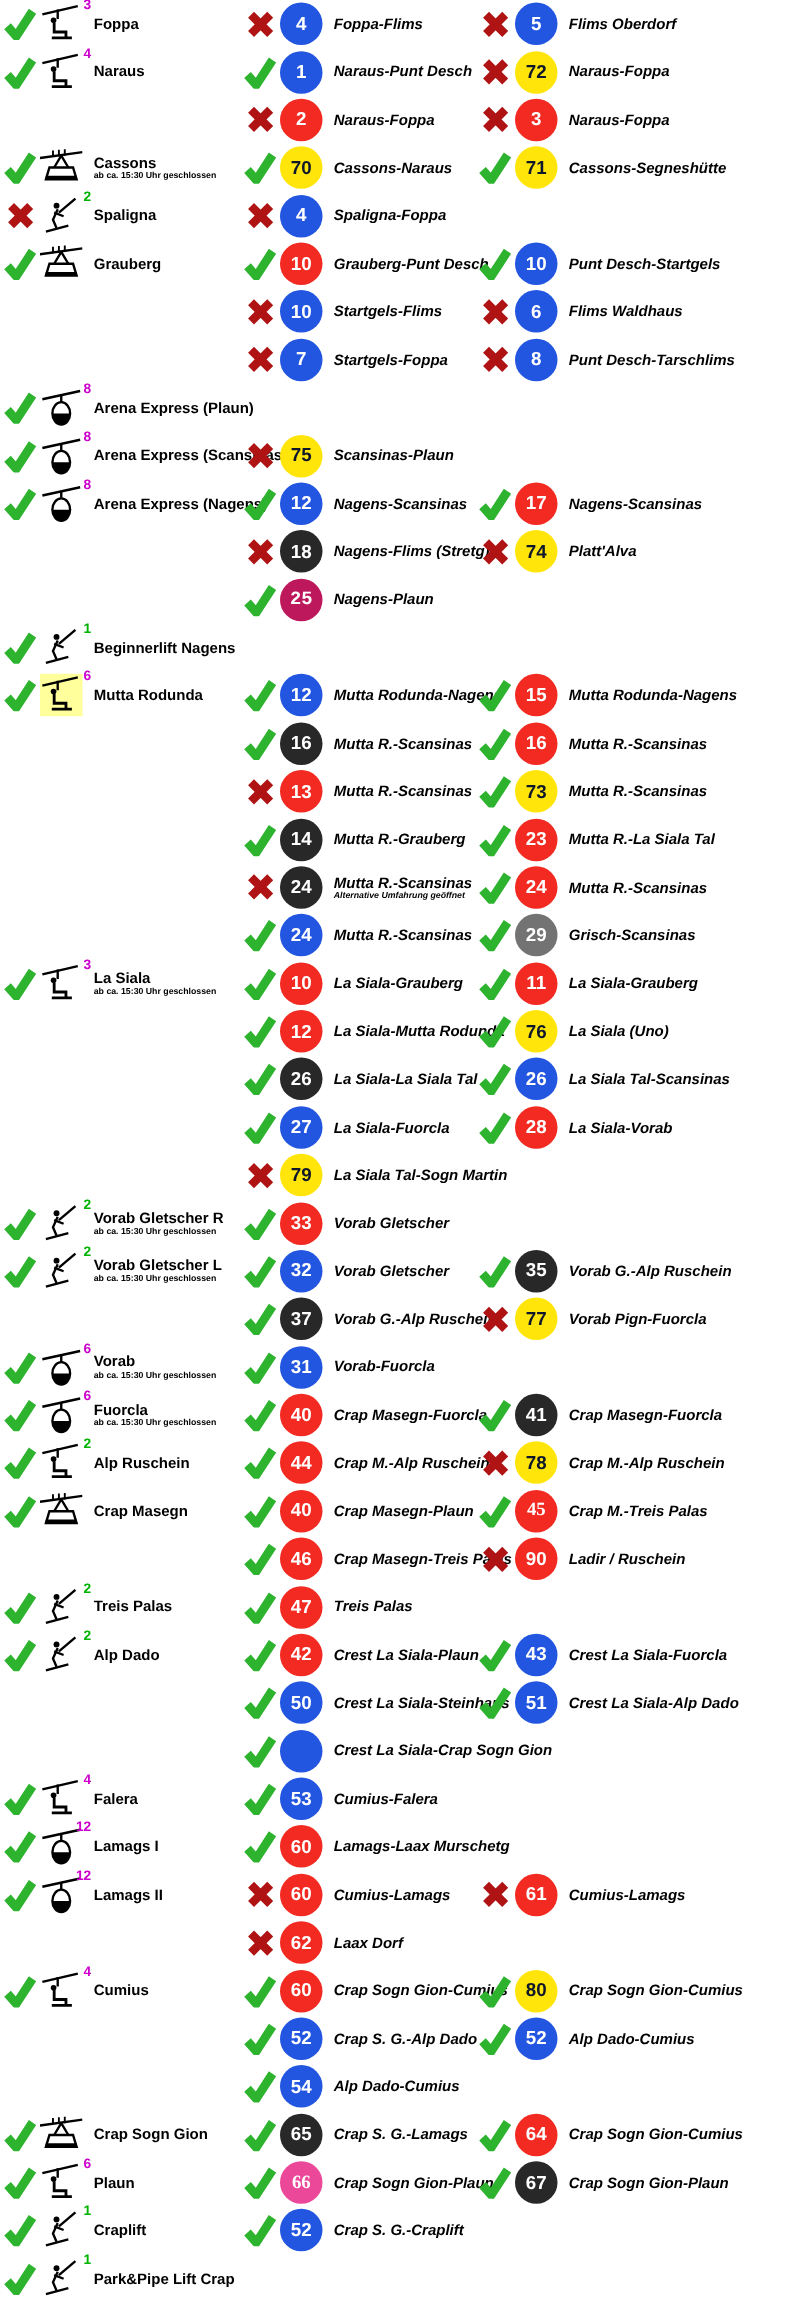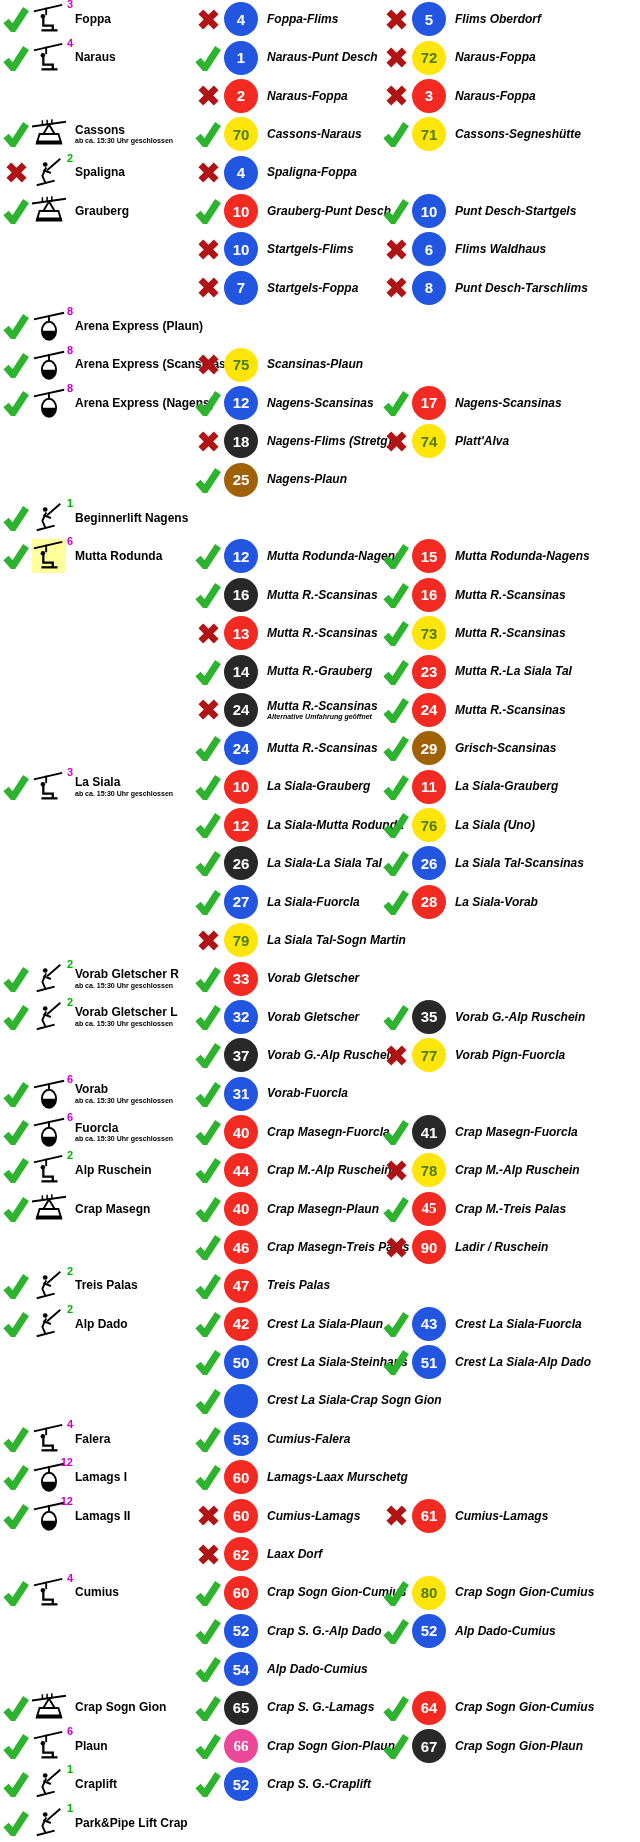--- a/index.html
+++ b/index.html
@@ -15,21 +15,21 @@
   .lift-icon-wrap svg { width:34px; height:34px; display:block; }
   .capacity { position:absolute; top:-3px; right:-7px; font-size:11px; font-weight:bold; line-height:1; }
   .capacity.magenta { color:#cc00cc; }
   .capacity.green { color:#00b300; }
   .namewrap { margin-left:9px; line-height:1.05; }
   .lift-name { font-size:12px; font-weight:bold; color:#000; white-space:nowrap; }
   .lift-note { font-size:7px; font-weight:bold; color:#000; margin-top:1px; white-space:nowrap; }
   .badge { flex:0 0 34px; width:34px; height:34px; border-radius:50%;
            display:flex; align-items:center; justify-content:center;
            font-size:15px; font-weight:bold; color:#fff; }
-  .badge.yellow { color:#4d7c0f; }
+  .badge.yellow { color:#0f172a; }
   .slope-name { font-size:12px; font-weight:bold; font-style:italic; color:#000; white-space:nowrap; }
   .slope-note { font-size:7px; font-weight:bold; font-style:italic; color:#000; margin-top:0; white-space:nowrap; }
 </style>
 </head>
 <body>
 
 <div class="board">
     <div class="row">
       <div class="col-lift">
         <div class="status">
@@ -443,21 +443,21 @@
       </div>
     </div>
     <div class="row">
       <div class="col-lift"></div>
       <div class="col-mid">
         <div class="status">
           <svg width="26" height="26" viewBox="0 0 26 26">
     <path d="M3,15 L10,23 L23,3" stroke="#2eb32e" stroke-width="7" fill="none"></path>
   </svg>
         </div>
-        <div class="badge black" style="background: #a16207;">25</div>
+        <div class="badge black" style="background: #be185d; font-family: Liberation Mono, monospace;">25</div>
         <div class="namewrap">
           <div class="slope-name">Nagens-Plaun</div>
         </div>
       </div>
       <div class="col-right"></div>
     </div>
     <div class="row">
       <div class="col-lift">
         <div class="status">
           <svg width="26" height="26" viewBox="0 0 26 26">
@@ -638,21 +638,21 @@
         <div class="namewrap">
           <div class="slope-name">Mutta R.-Scansinas</div>
         </div>
       </div>
       <div class="col-right">
         <div class="status">
           <svg width="26" height="26" viewBox="0 0 26 26">
     <path d="M3,15 L10,23 L23,3" stroke="#2eb32e" stroke-width="7" fill="none"></path>
   </svg>
         </div>
-        <div class="badge blue" style="background: #a16207; text-align: right;">29</div>
+        <div class="badge blue" style="background: #737373; text-align: right;">29</div>
         <div class="namewrap">
           <div class="slope-name">Grisch-Scansinas</div>
         </div>
       </div>
     </div>
     <div class="row">
       <div class="col-lift">
         <div class="status">
           <svg width="26" height="26" viewBox="0 0 26 26">
     <path d="M3,15 L10,23 L23,3" stroke="#2eb32e" stroke-width="7" fill="none"></path>

